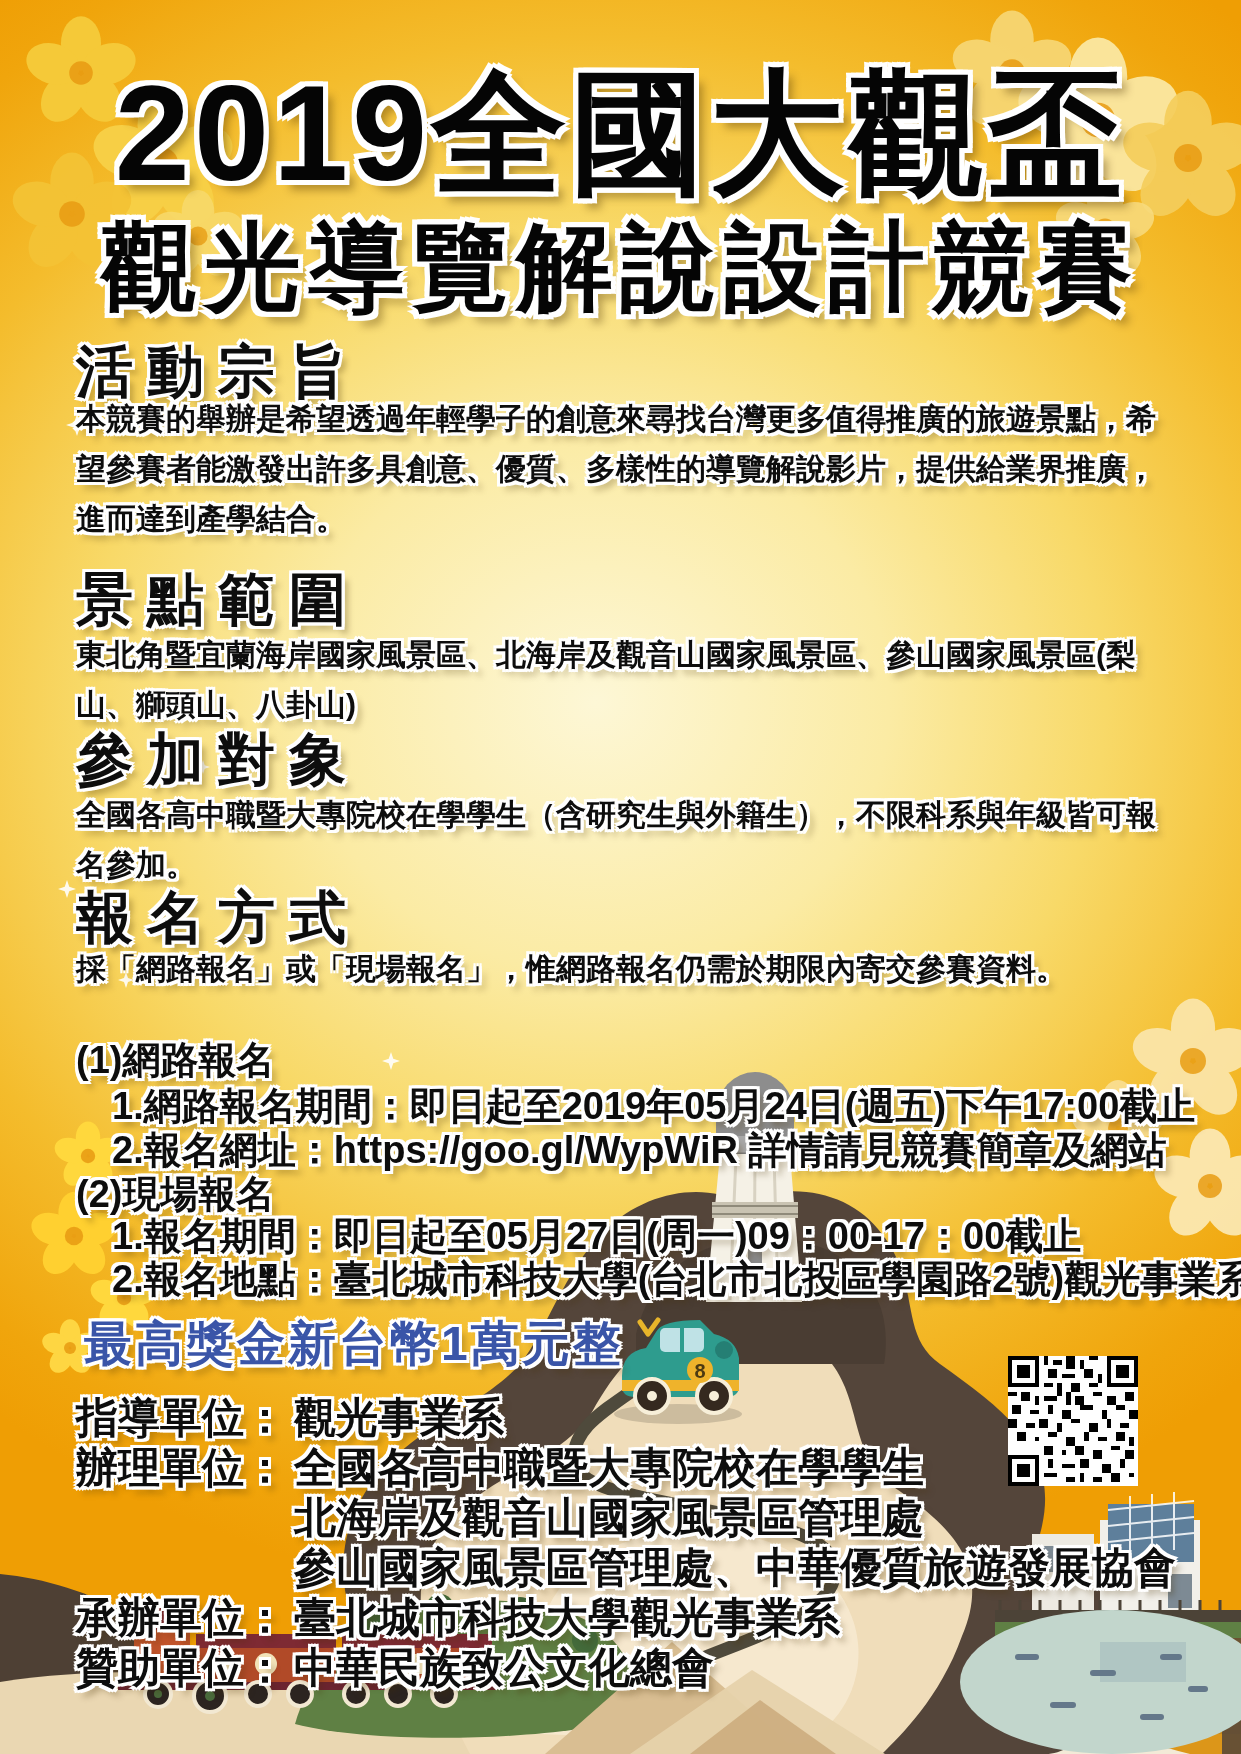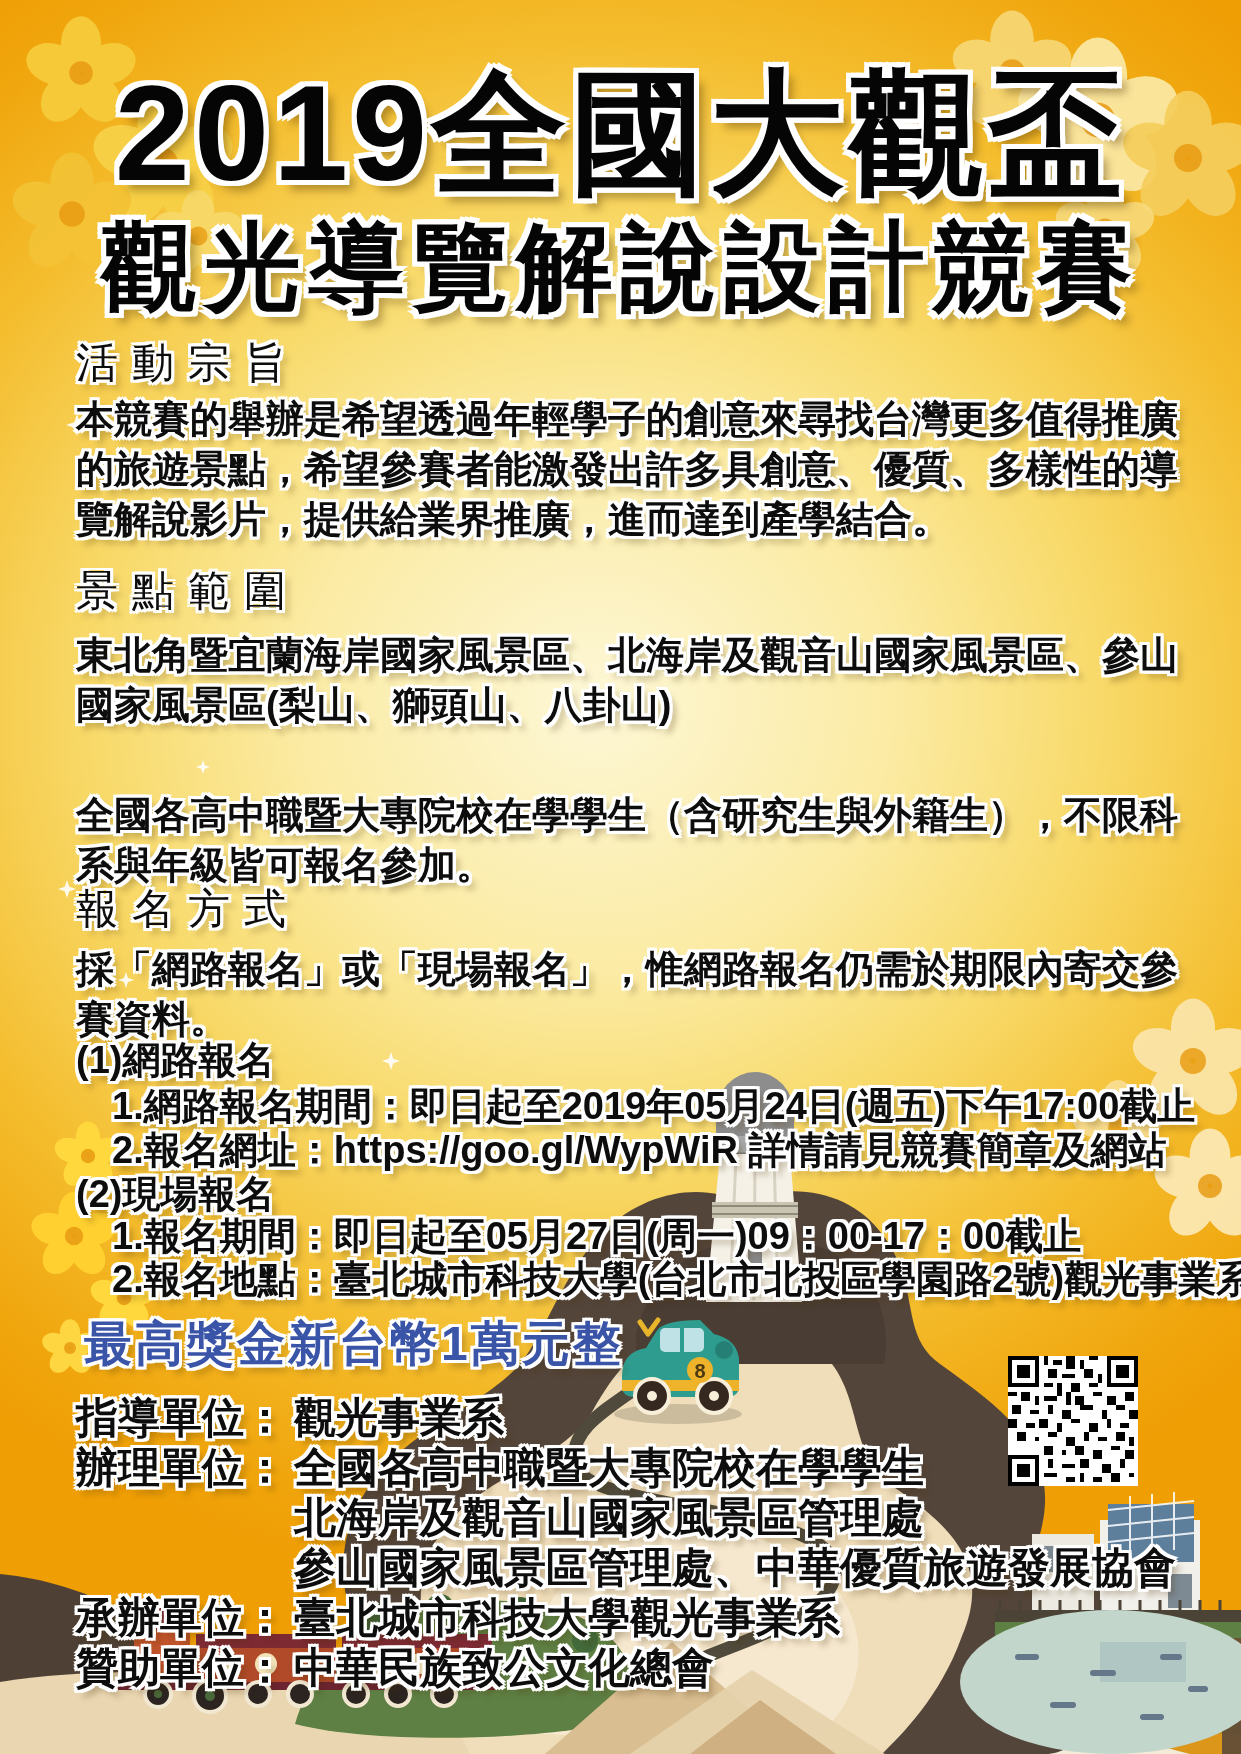--- a/index.html
+++ b/index.html
@@ -21,22 +21,22 @@
   .ot-big{
     color:#050505;
     text-shadow:
       -5px -5px 0 #fff, 0 -5px 0 #fff, 5px -5px 0 #fff,
       -5px 0 0 #fff, 5px 0 0 #fff,
       -5px 5px 0 #fff, 0 5px 0 #fff, 5px 5px 0 #fff,
       9px 10px 8px rgba(70,45,0,.38);
   }
   .title1{top:60px;left:0;width:100%;text-align:center;font-size:135px;font-weight:900;letter-spacing:4px;line-height:1.1;}
   .title2{top:212px;left:0;width:100%;text-align:center;font-size:96px;font-weight:900;letter-spacing:8px;line-height:1.15;}
-  .hd{left:76px;font-size:42px;font-weight:400;letter-spacing:14px;line-height:1.1;}
-  .bd{left:76px;width:1105px;font-size:38px;font-weight:700;line-height:50px;}
+  .hd{left:76px;font-size:57px;font-weight:700;letter-spacing:14px;line-height:1.1;}
+  .bd{left:76px;width:1105px;font-size:30px;font-weight:700;line-height:50px;}
   .ln{left:76px;font-size:38px;font-weight:700;line-height:44px;white-space:nowrap;}
   .ln2{left:112px;font-size:38px;font-weight:700;line-height:44px;white-space:nowrap;text-align:right;}
   .prize{
     left:84px;top:1312px;font-size:48px;font-weight:900;letter-spacing:3px;color:#3A55A8;
     text-shadow:
       -3px -3px 0 #fff, 0 -3px 0 #fff, 3px -3px 0 #fff,
       -3px 0 0 #fff, 3px 0 0 #fff,
       -3px 3px 0 #fff, 0 3px 0 #fff, 3px 3px 0 #fff,
       6px 7px 6px rgba(70,45,0,.3);
   }
@@ -261,20 +261,21 @@
 
   <div class="abs title1 ot-big">2019全國大觀盃</div>
   <div class="abs title2 ot-big">觀光導覽解說設計競賽</div>
 
   <div class="abs hd ot" style="top:340px">活動宗旨</div>
   <div class="abs bd ot" style="top:394px">本競賽的舉辦是希望透過年輕學子的創意來尋找台灣更多值得推廣的旅遊景點，希望參賽者能激發出許多具創意、優質、多樣性的導覽解說影片，提供給業界推廣，進而達到產學結合。</div>
 
   <div class="abs hd ot" style="top:568px">景點範圍</div>
   <div class="abs bd ot" style="top:630px">東北角暨宜蘭海岸國家風景區、北海岸及觀音山國家風景區、參山國家風景區(梨山、獅頭山、八卦山)</div>
 
+  <div class="abs hd ot" style="top:728px">參加對象</div>
   <div class="abs bd ot" style="top:790px">全國各高中職暨大專院校在學學生（含研究生與外籍生），不限科系與年級皆可報名參加。</div>
 
   <div class="abs hd ot" style="top:886px">報名方式</div>
   <div class="abs bd ot" style="top:944px">採「網路報名」或「現場報名」，惟網路報名仍需於期限內寄交參賽資料。</div>
   <div class="abs ln ot" style="top:1038px">(1)網路報名</div>
   <div class="abs ln2 ot" style="top:1084px">1.網路報名期間：即日起至2019年05月24日(週五)下午17:00截止</div>
   <div class="abs ln2 ot" style="top:1128px">2.報名網址：https://goo.gl/WypWiR 詳情請見競賽簡章及網站</div>
   <div class="abs ln ot" style="top:1172px">(2)現場報名</div>
   <div class="abs ln2 ot" style="top:1214px">1.報名期間：即日起至05月27日(周一)09：00-17：00截止</div>
   <div class="abs ln2 ot" style="top:1257px">2.報名地點：臺北城市科技大學(台北市北投區學園路2號)觀光事業系</div>

